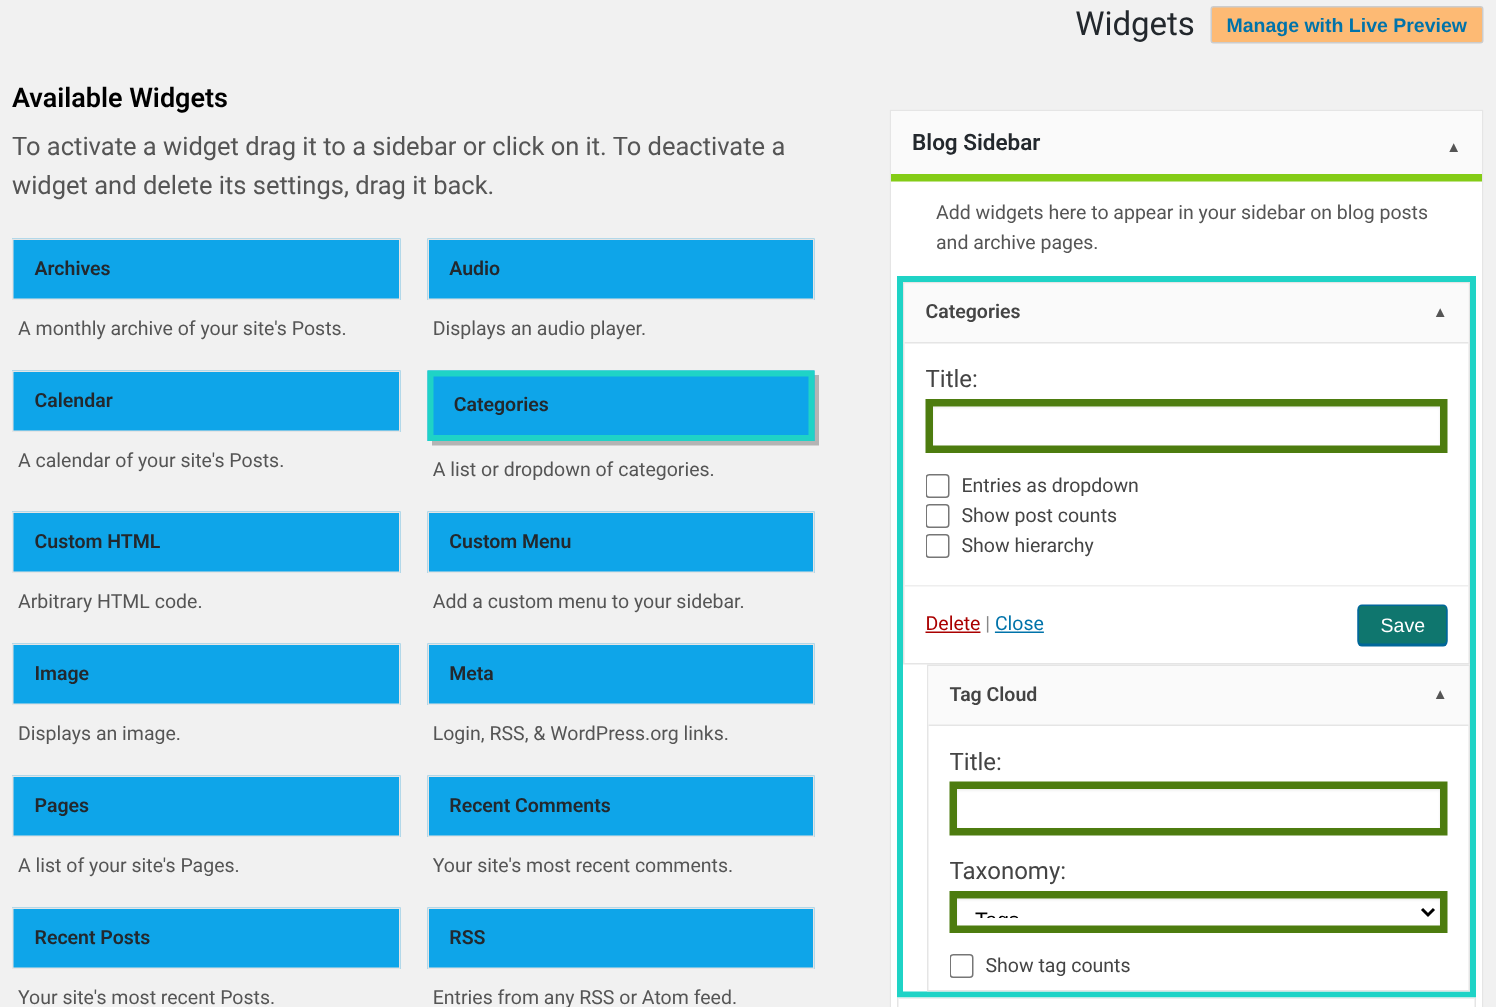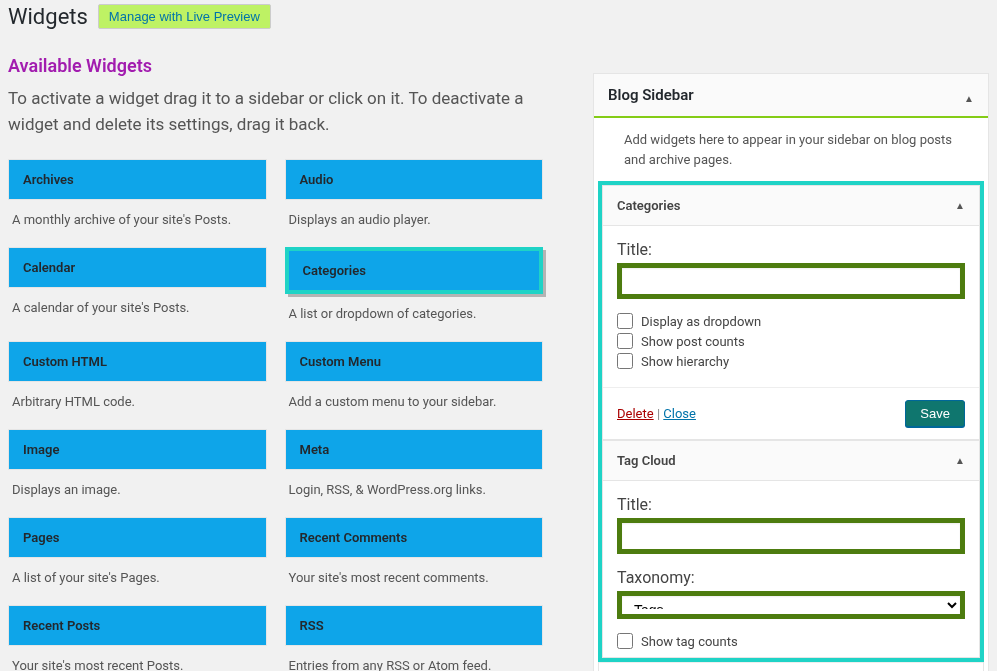--- a/index.html
+++ b/index.html
@@ -3,35 +3,36 @@
 <meta charset="utf-8">
 <style>
 * { box-sizing: border-box; margin: 0; padding: 0; }
 body {
   font-family: -apple-system, BlinkMacSystemFont, "Segoe UI", Roboto, sans-serif;
   background: #f1f1f1;
   color: #444;
   font-size: 13px;
   padding: 0 8px;
 }
-.header { display: flex; align-items: center; gap: 10px; padding: 4px 0 8px 0;}
+.header { display: flex; align-items: center; gap: 10px; padding: 4px 0 8px 0; justify-content: flex-end;}
 .page-title { font-size: 22px; font-weight: 400; color: #23282d; }
 .manage-btn {
-  background: #bef264;
+  background: #fdba74;
   border: 1px solid #ccc;
   color: #0073aa;
   padding: 4px 10px;
   font-size: 13px;
   cursor: pointer;
   border-radius: 2px;
+  font-weight: bold;
 }
 .main { display: flex; gap: 50px; align-items: flex-start; }
 .left-col { flex: 1; min-width: 0; }
 .right-col { width: 396px; flex-shrink: 0; padding-top: 36px;}
-.section-title { font-size: 18px; font-weight: 600; color: #a21caf; margin: 18px 0 10px; }
+.section-title { font-size: 18px; font-weight: 600; color: #000000; margin: 18px 0 10px; }
 .section-desc { color: #555; line-height: 1.5; margin-bottom: 22px; font-size: 17px;}
 .widget-grid { display: grid; grid-template-columns: 1fr 1fr; gap: 0 18px; }
 .widget-item { margin-bottom: 20px; }
 .widget-box {
   background: #0ea5e9;
   border: 1px solid #e5e5e5;
   padding: 12px 14px;
   font-size: 13px;
   color: #23282d;
   cursor: move;
@@ -41,35 +42,35 @@
   border: 4px solid #1fd3c6;
   box-shadow: 3px 3px 0 rgba(0,0,0,0.25);
 }
 .widget-desc { color: #555; font-size: 13px; padding: 12px 4px 0; }
 .sidebar-panel {
   background: #fff;
   border: 1px solid #e5e5e5;
 }
 .sidebar-header {
   background: #fafafa;
-  border-bottom: 2px solid #84cc16;
+  border-bottom: 5px solid #84cc16;
   padding: 12px 14px;
   display: flex;
   justify-content: space-between;
   align-items: flex-end;
   cursor: pointer;
 }
 .sidebar-title { font-size: 15px; font-weight: 600; color: #23282d; }
 .sidebar-desc { padding: 12px 30px; color: #555; font-size: 13px; line-height: 1.5; }
 .highlight-wrap {
   border: 4px solid #1fd3c6;
   margin: 0 4px;
 }
 .widget-instance { border: 1px solid #e5e5e5; margin: 0; }
-.widget-instance + .widget-instance { margin-top: 0; }
+.widget-instance + .widget-instance { margin-top: 0; margin-left: 16px; }
 .instance-header {
   background: #fafafa;
   border-bottom: 1px solid #e5e5e5;
   padding: 12px 14px;
   display: flex;
   justify-content: space-between;
   align-items: center;
   cursor: pointer;
   font-weight: 600;
   font-size: 13px;
@@ -192,21 +193,21 @@
         <div class="widget-instance">
           <div class="instance-header">
             <span>Categories</span>
             <span class="caret caret-up"></span>
           </div>
           <div class="instance-body">
             <label class="form-label">Title:</label>
             <input class="form-input" type="text" style="">
             <div class="checkbox-row">
               <input type="checkbox" style="">
-              <span>Display as dropdown</span>
+              <span>Entries as dropdown</span>
             </div>
             <div class="checkbox-row">
               <input type="checkbox" style="">
               <span>Show post counts</span>
             </div>
             <div class="checkbox-row">
               <input type="checkbox" style="">
               <span>Show hierarchy</span>
             </div>
           </div>

